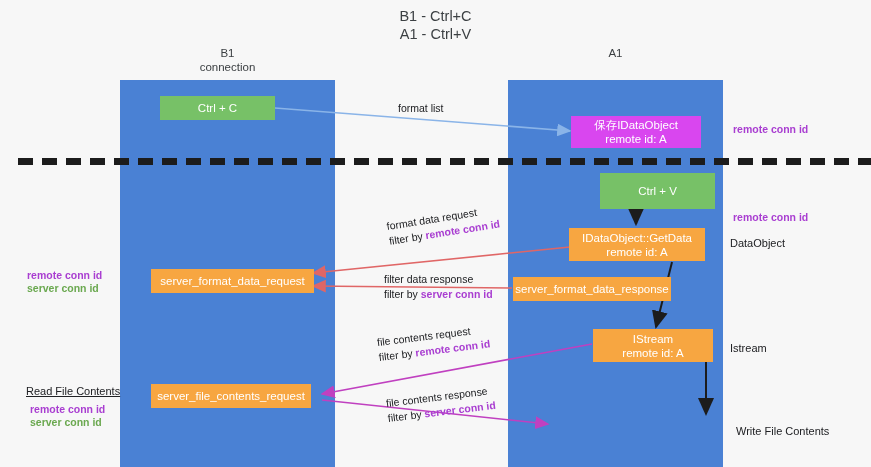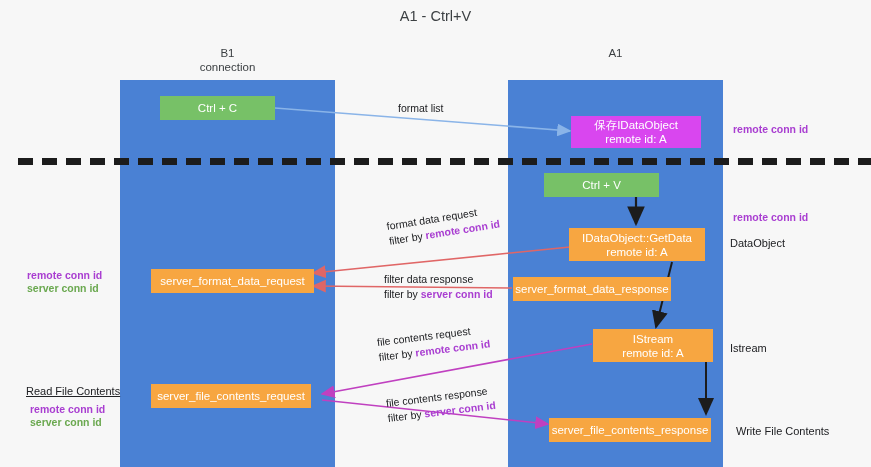--- a/index.html
+++ b/index.html
@@ -114,20 +114,21 @@
     height: 7px;
     background: #1c1c1c;
   }
 </style>
 </head>
 <body>
 
 <div id="canvas">
 
   <div class="title">
+    <div>B1 - Ctrl+C</div>
     <div>A1 - Ctrl+V</div>
   </div>
 
   <div class="lane-head lane-head-b1">
     <div>B1</div>
     <div>connection</div>
   </div>
   <div class="lane-head lane-head-a1">
     <div>A1</div>
   </div>
@@ -172,21 +173,21 @@
 
   <div class="node green" style="left: 160px; top: 96px; width: 115px; height: 24px; background: rgb(119, 193, 103);">
     <div>Ctrl + C</div>
   </div>
 
   <div class="node orange" style="left: 571px; top: 116px; width: 130px; height: 32px; background: #d946ef;">
     <div>保存IDataObject</div>
     <div class="l2">remote id: A</div>
   </div>
 
-  <div class="node green" style="left: 544px; top: 173px; width: 115px; height: 24px; background: rgb(119, 193, 103);">
+  <div class="node green" style="left: 600px; top: 173px; width: 115px; height: 36px; background: rgb(119, 193, 103);">
     <div>Ctrl + V</div>
   </div>
 
   <div class="node orange" style="left: 569px; top: 228px; width: 136px; height: 33px; background: rgb(247, 166, 65);">
     <div>IDataObject::GetData</div>
     <div class="l2">remote id: A</div>
   </div>
 
   <div class="node orange" style="left: 151px; top: 269px; width: 163px; height: 24px; background: rgb(247, 166, 65);">
     <div>server_format_data_request</div>
@@ -198,23 +199,20 @@
 
   <div class="node orange" style="left: 593px; top: 329px; width: 120px; height: 33px; background: rgb(247, 166, 65);">
     <div>IStream</div>
     <div class="l2">remote id: A</div>
   </div>
 
   <div class="node orange" style="left: 151px; top: 384px; width: 160px; height: 24px; background: rgb(247, 166, 65);">
     <div>server_file_contents_request</div>
   </div>
 
-  <div class="node orange" style="left: 549px; top: 418px; width: 162px; height: 24px; background: rgb(247, 166, 65);">
-    <div>server_file_contents_response</div>
-  </div>
 
   <div class="elabel" style="left:398px; top:101px;">
     <div>format list</div>
   </div>
 
   <div class="elabel rot-up" style="left:388px; top:219px;">
     <div>format data request</div>
     <div>
       <span>filter by </span><span class="rc">remote conn id</span>
     </div>

